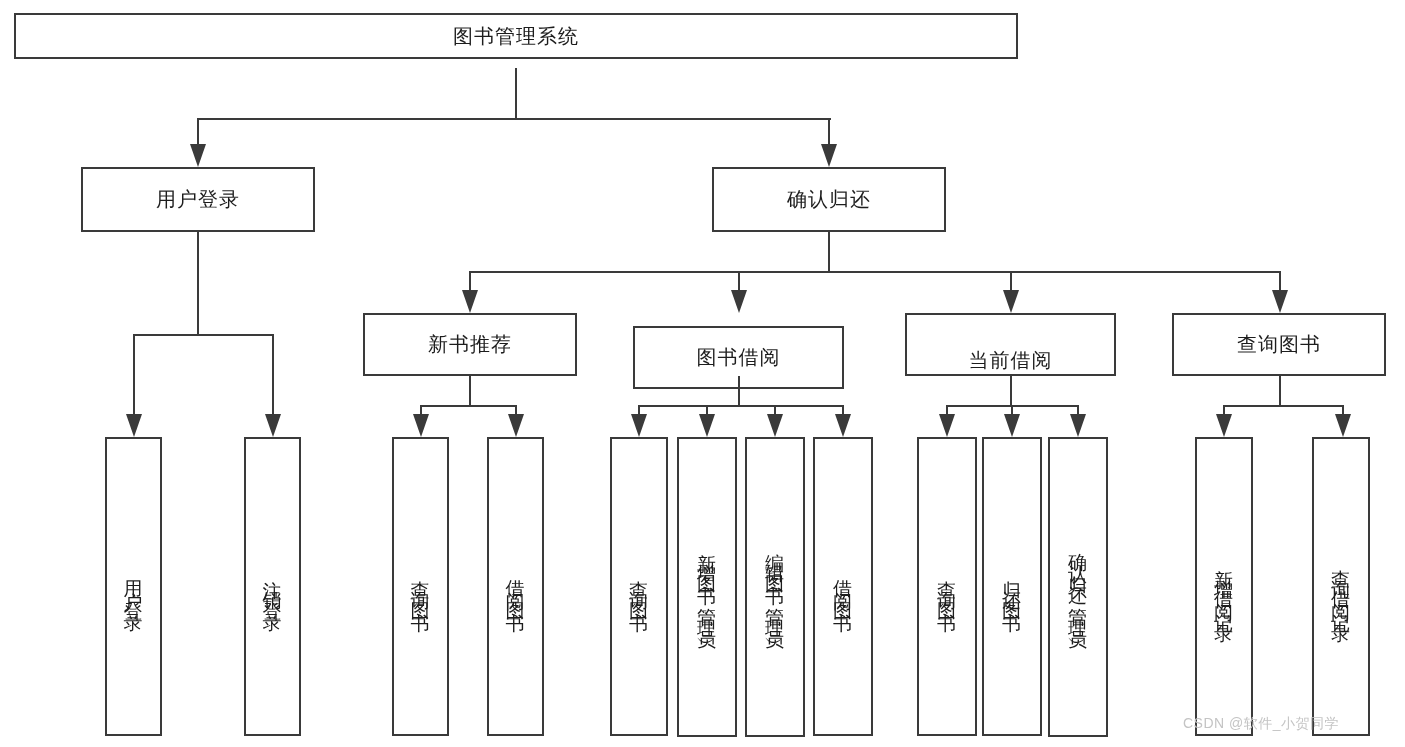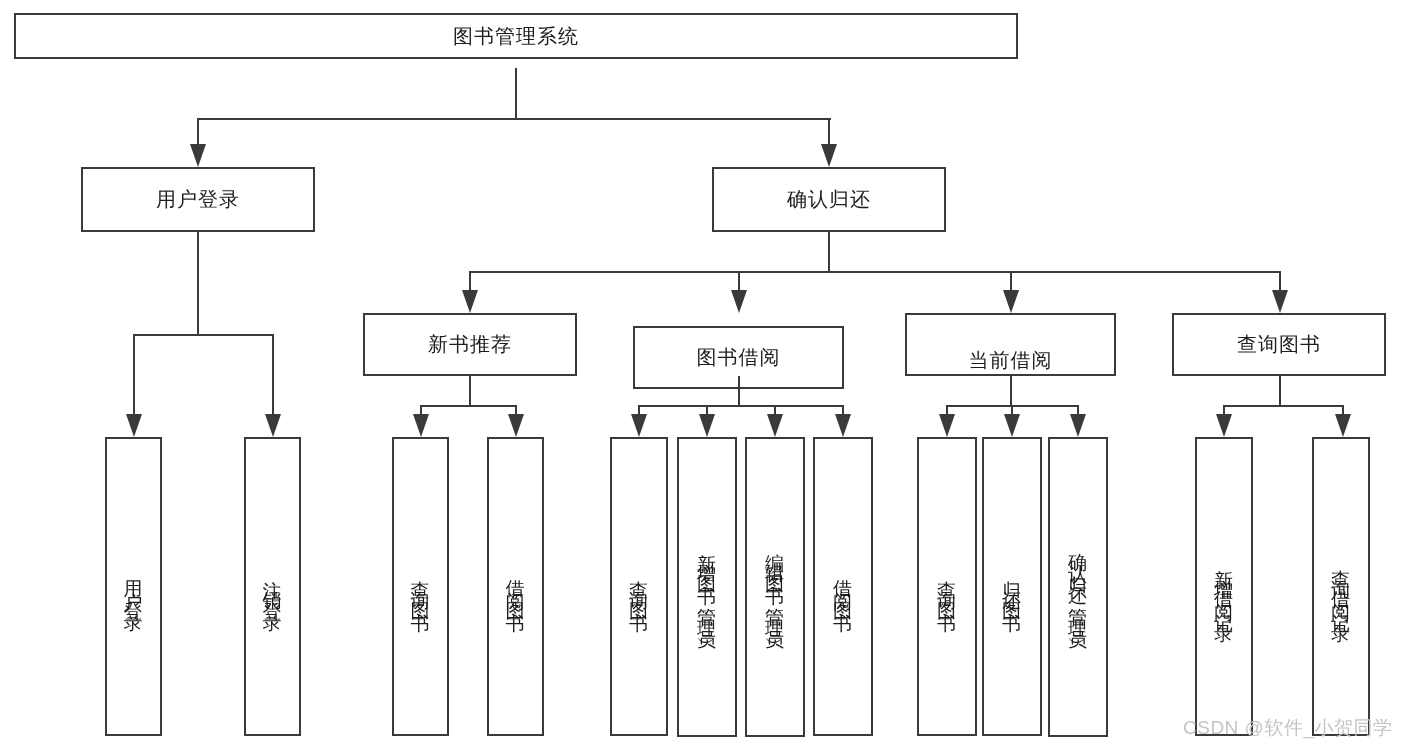--- a/index.html
+++ b/index.html
@@ -16,21 +16,21 @@
     writing-mode:vertical-rl;text-orientation:mixed;
     font-size:19px;letter-spacing:11px;line-height:1;
   }
   .ln{position:absolute;background:#3a3a3a;}
   .ar{
     position:absolute;width:0;height:0;
     border-left:8px solid transparent;border-right:8px solid transparent;
     border-top:23px solid #3a3a3a;
   }
   #watermark{
-    position:absolute;left:1183px;top:715px;font-size:19px;color:#c4c4c4;
+    position:absolute;left:1183px;top:715px;font-size:14px;color:#c4c4c4;
     white-space:nowrap;z-index:5;letter-spacing:0.5px;
   }
 </style>
 </head>
 <body>
 
 <div id="stage" style="background: rgb(255, 255, 255);">
 
   <div class="box h" style="left: 14px; top: 13px; width: 1004px; height: 46px; border-color: rgb(58, 58, 58); color: rgb(29, 29, 29);">
     <span>图书管理系统</span>

